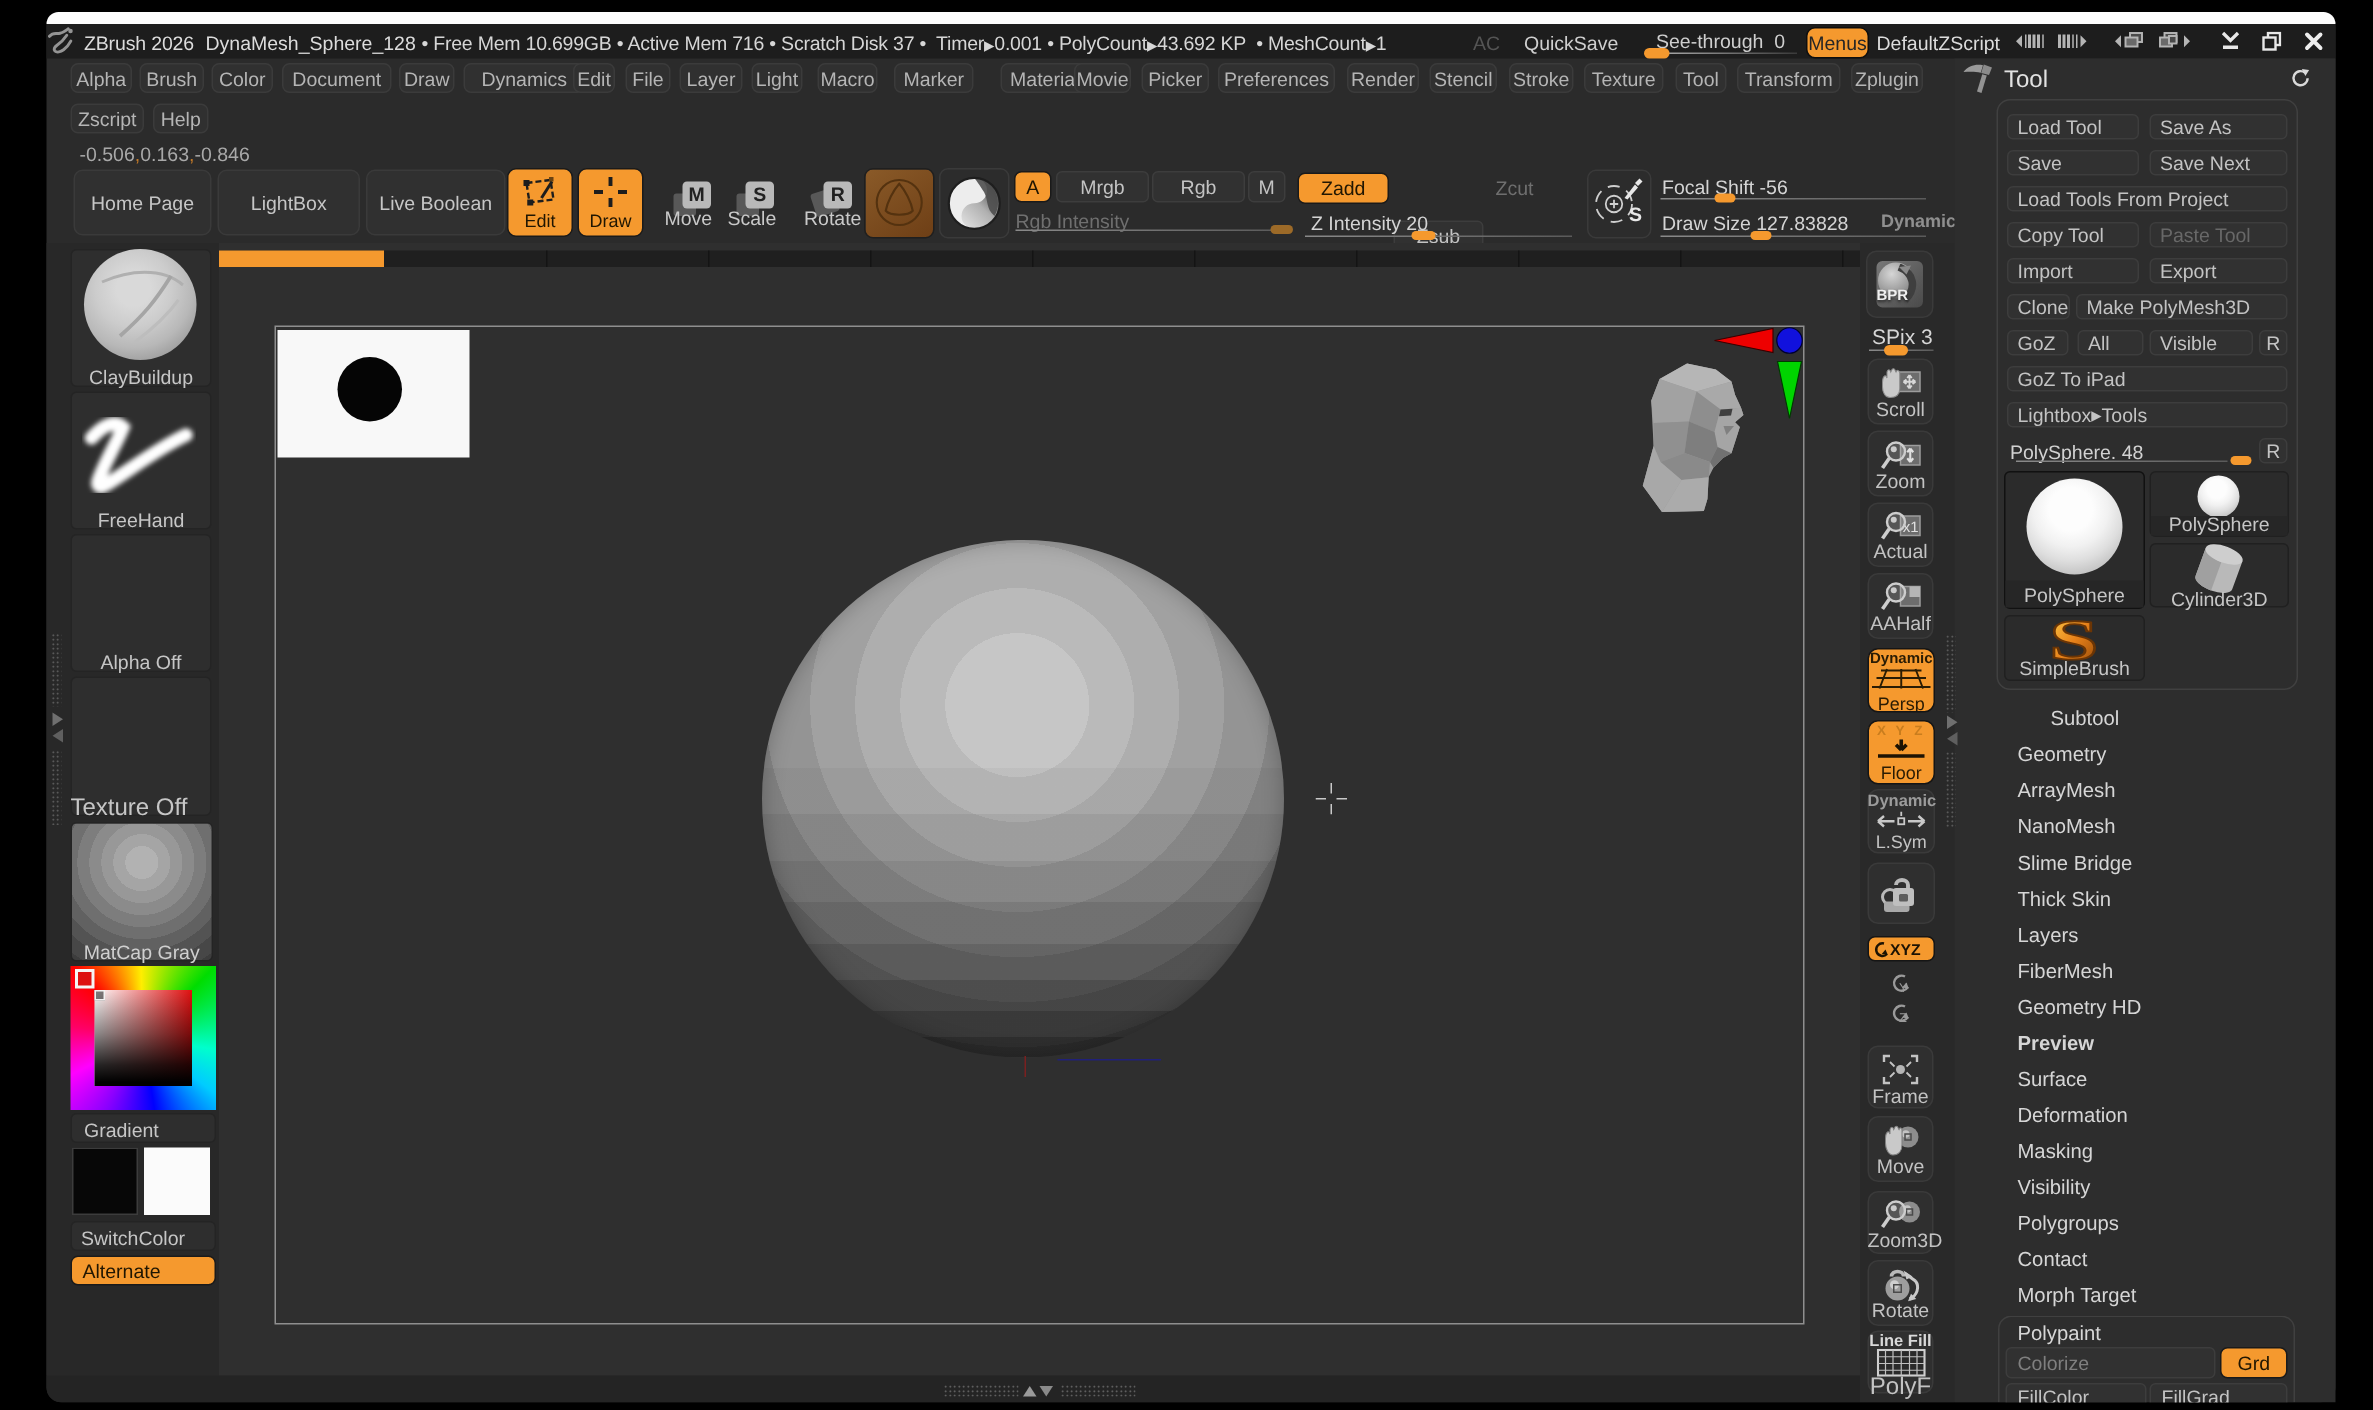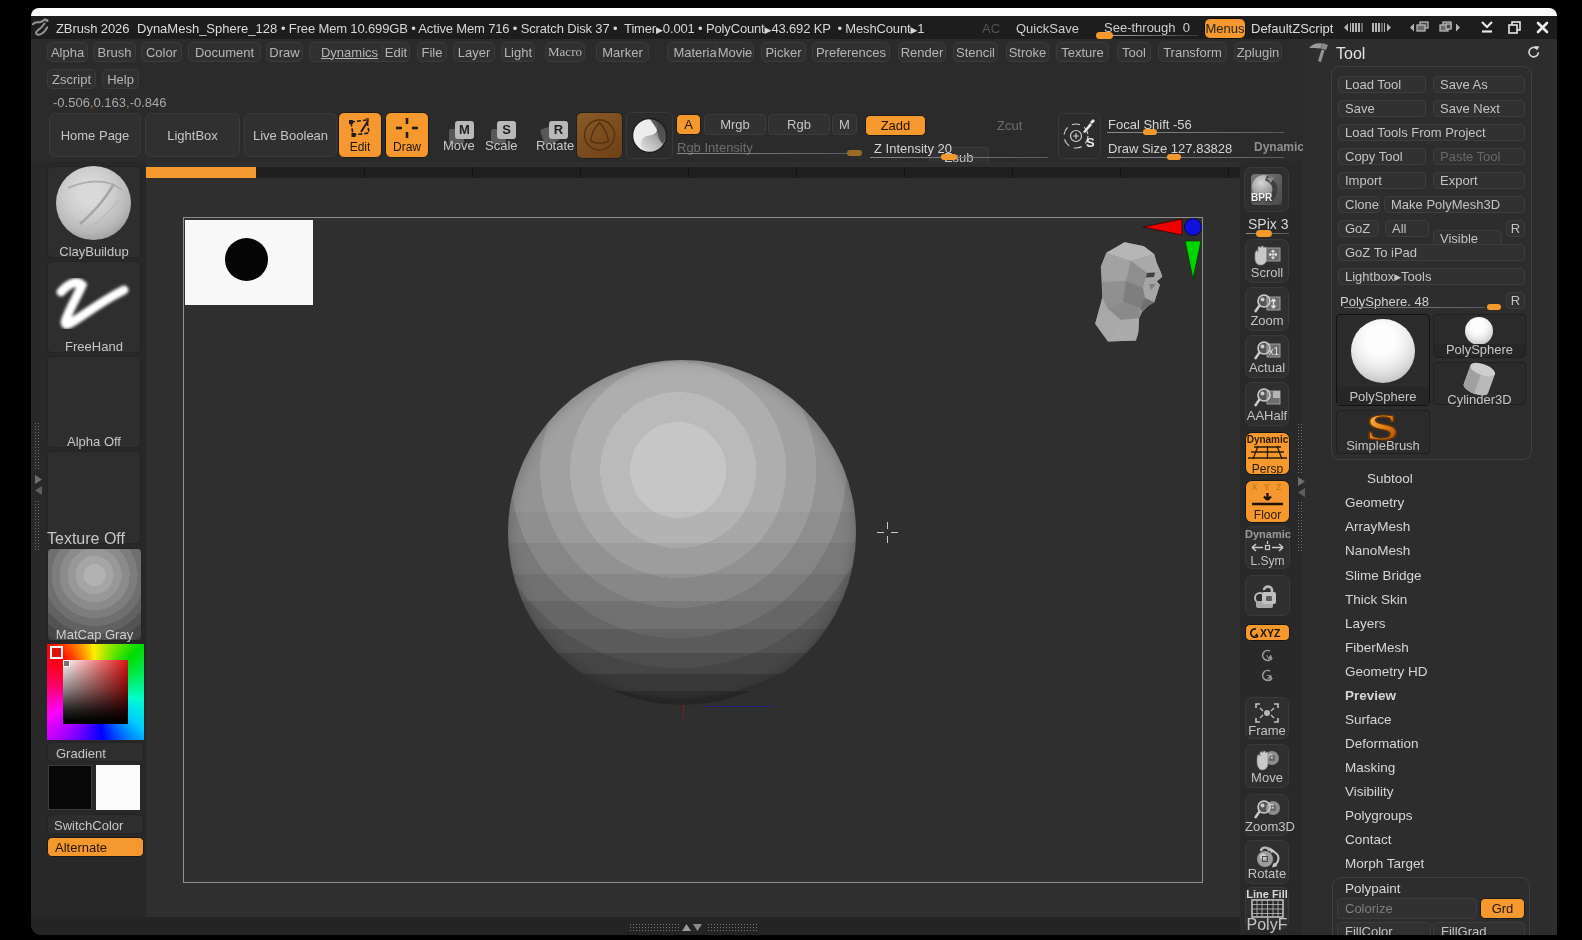--- a/index.html
+++ b/index.html
@@ -90,26 +90,26 @@
     <path d="M2 2 L11 11 M11 2 L2 11" stroke="#ededed" stroke-width="2.6" stroke-linecap="round"></path>
   </svg>
 </div>
 
 <div id="menus">
   <div class="mbtn" style="left:47px;top:42px;width:41px;height:20px;">Alpha</div>
   <div class="mbtn" style="left:93px;top:42px;width:43px;height:20px;">Brush</div>
   <div class="mbtn" style="left:141px;top:42px;width:41px;height:20px;">Color</div>
   <div class="mbtn" style="left:188px;top:42px;width:73px;height:20px;">Document</div>
   <div class="mbtn" style="left:266px;top:42px;width:37px;height:20px;">Draw</div>
-  <div class="mbtn" style="left:309px;top:42px;width:81px;height:20px;text-decoration:underline;">Dynamics</div>
+  <div class="mbtn" style="left:309px;top:42px;width:81px;height:20px;">Dynamics</div>
   <div class="mbtn" style="left:382px;top:42px;width:28px;height:20px;">Edit</div>
   <div class="mbtn" style="left:417px;top:42px;width:30px;height:20px;">File</div>
   <div class="mbtn" style="left:453px;top:42px;width:42px;height:20px;">Layer</div>
   <div class="mbtn" style="left:501px;top:42px;width:34px;height:20px;">Light</div>
-  <div class="mbtn" style="left:545px;top:42px;width:40px;height:20px;font-family:Liberation Serif, serif;">Macro</div>
+  <div class="mbtn" style="left:545px;top:42px;width:40px;height:20px;">Macro</div>
   <div class="mbtn" style="left:596px;top:42px;width:53px;height:20px;">Marker</div>
   <div class="mbtn" style="left:667px;top:42px;width:59px;height:20px;">Material</div>
   <div class="mbtn" style="left:716px;top:42px;width:38px;height:20px;">Movie</div>
   <div class="mbtn" style="left:761px;top:42px;width:45px;height:20px;">Picker</div>
   <div class="mbtn" style="left:812px;top:42px;width:78px;height:20px;">Preferences</div>
   <div class="mbtn" style="left:898px;top:42px;width:48px;height:20px;">Render</div>
   <div class="mbtn" style="left:953px;top:42px;width:45px;height:20px;">Stencil</div>
   <div class="mbtn" style="left:1006px;top:42px;width:43px;height:20px;">Stroke</div>
   <div class="mbtn" style="left:1056px;top:42px;width:53px;height:20px;">Texture</div>
   <div class="mbtn" style="left:1117px;top:42px;width:34px;height:20px;">Tool</div>
@@ -521,21 +521,21 @@
   <div class="btn" style="left:1433px;top:100px;width:92px;height:17px;font-size:13px;justify-content:flex-start;padding-left:6px;">Save Next</div>
   <div class="btn" style="left:1338px;top:124px;width:187px;height:17px;font-size:13px;justify-content:flex-start;padding-left:6px;">Load Tools From Project</div>
   <div class="btn" style="left:1338px;top:148px;width:88px;height:17px;font-size:13px;justify-content:flex-start;padding-left:6px;">Copy Tool</div>
   <div class="btn" style="left:1433px;top:148px;width:92px;height:17px;font-size:13px;justify-content:flex-start;padding-left:6px;color:#686868;">Paste Tool</div>
   <div class="btn" style="left:1338px;top:172px;width:88px;height:17px;font-size:13px;justify-content:flex-start;padding-left:6px;">Import</div>
   <div class="btn" style="left:1433px;top:172px;width:92px;height:17px;font-size:13px;justify-content:flex-start;padding-left:6px;">Export</div>
   <div class="btn" style="left:1338px;top:196px;width:42px;height:17px;font-size:13px;justify-content:flex-start;padding-left:6px;">Clone</div>
   <div class="btn" style="left:1384px;top:196px;width:141px;height:17px;font-size:13px;justify-content:flex-start;padding-left:6px;">Make PolyMesh3D</div>
   <div class="btn" style="left:1338px;top:220px;width:41px;height:17px;font-size:13px;justify-content:flex-start;padding-left:6px;">GoZ</div>
   <div class="btn" style="left:1385px;top:220px;width:44px;height:17px;font-size:13px;justify-content:flex-start;padding-left:6px;">All</div>
-  <div class="btn" style="left:1433px;top:220px;width:69px;height:17px;font-size:13px;justify-content:flex-start;padding-left:6px;margin-top:10px;">Visible</div>
+  <div class="btn" style="left:1433px;top:220px;width:69px;height:17px;font-size:13px;justify-content:flex-start;padding-left:6px;">Visible</div>
   <div class="btn" style="left:1506px;top:220px;width:19px;height:17px;font-size:13px;">R</div>
   <div class="btn" style="left:1338px;top:244px;width:187px;height:17px;font-size:13px;justify-content:flex-start;padding-left:6px;">GoZ To iPad</div>
   <div class="btn" style="left:1338px;top:268px;width:187px;height:17px;font-size:13px;justify-content:flex-start;padding-left:6px;">Lightbox<span style="font-size:9px;">▶</span>Tools</div>
   <div class="lbl" style="left:1340px;top:294px;font-size:13px;color:#d2d2d2;">PolySphere. 48</div>
   <div class="sld" style="left:1344px;top:307px;width:141px;"></div>
   <div class="knob" style="left:1487px;top:304px;width:14px;height:6px;"></div>
   <div class="btn" style="left:1506px;top:292px;width:19px;height:17px;font-size:13px;">R</div>
 
   <div class="a" style="left:1336px;top:314px;width:94px;height:92px;background:#2b2b2b;border:1px solid #111;border-radius:4px;box-sizing:border-box;"></div>
   <div class="a" style="left:1351px;top:319px;width:64px;height:64px;border-radius:50%;

